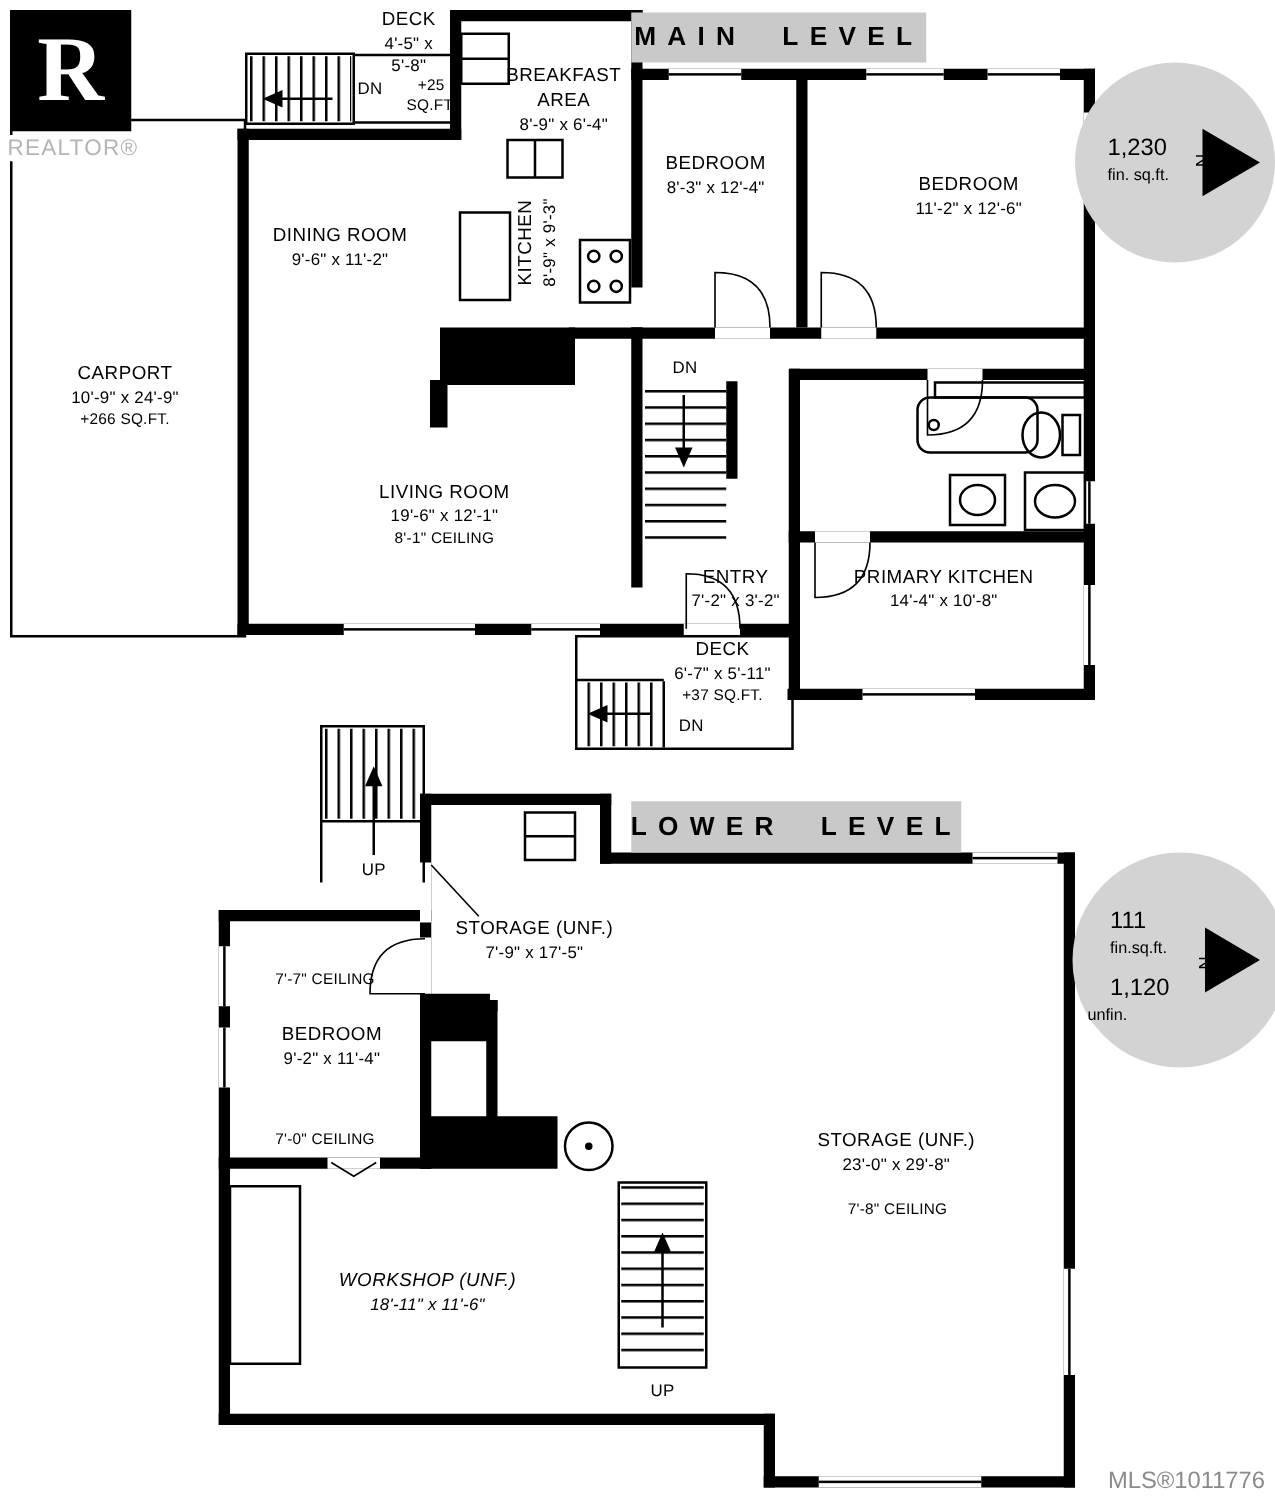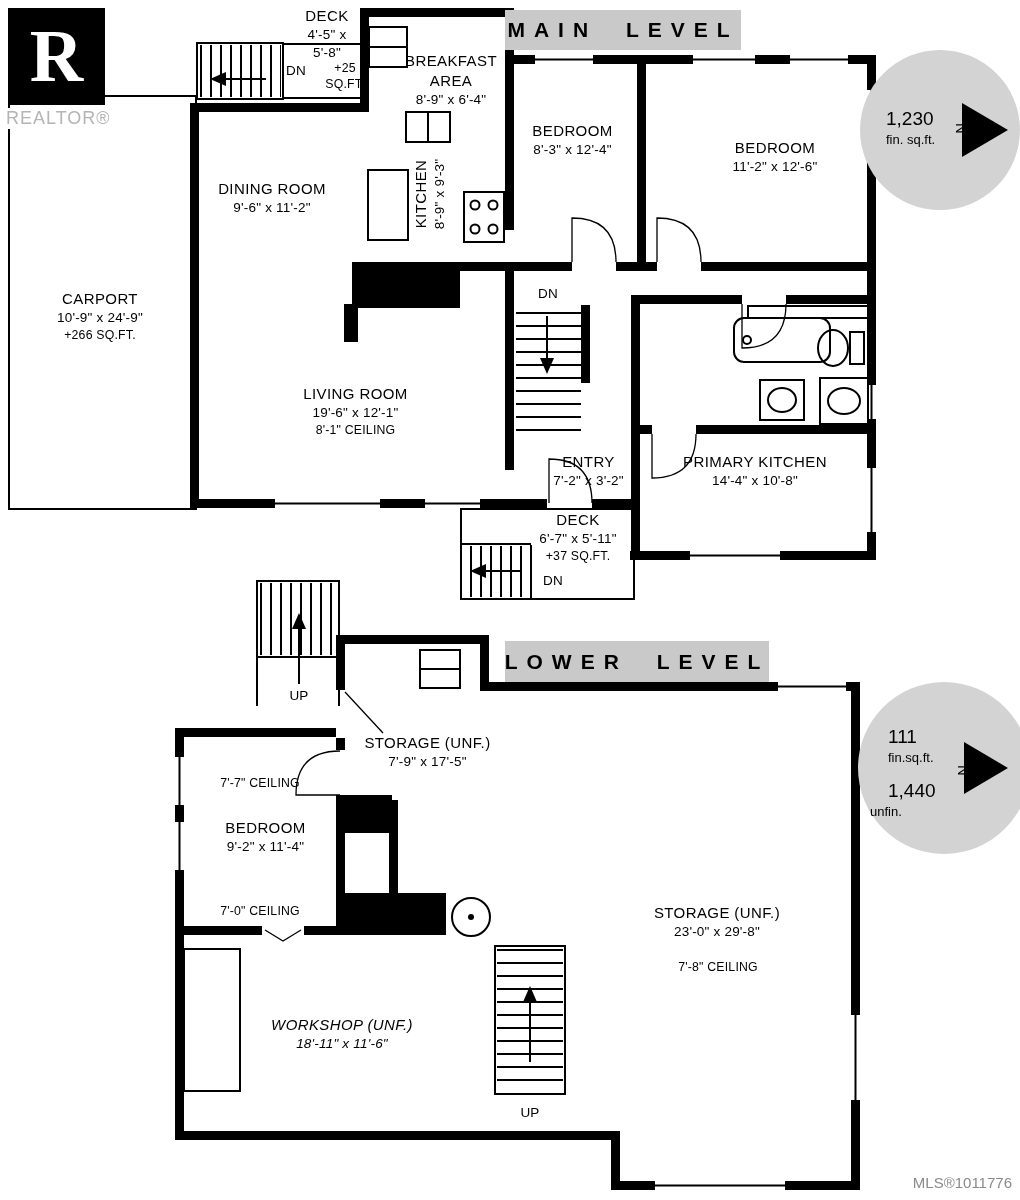--- a/index.html
+++ b/index.html
@@ -16,21 +16,21 @@
   .badge .big { position:absolute; font-size:19px; }
   .badge .small { position:absolute; font-size:13px; }
   .badge .north { position:absolute; font-size:15px; transform:rotate(90deg); }
   .tri { position:absolute; width:0; height:0; border-top:27px solid transparent;
          border-bottom:27px solid transparent; border-left:46px solid #000; }
   .logo { position:absolute; left:8px; top:8px; width:97px; height:97px; background:#000; color:#fff;
           display:flex; align-items:center; justify-content:center;
           font-family:"Liberation Serif", serif; font-weight:bold; font-size:74px; }
   .realtor { position:absolute; left:6px; top:108px; width:104px; background:#fff; color:#b4b4b4;
              font-size:18px; letter-spacing:1px; text-align:center; }
-  .mls { position:absolute; right:8px; top:1174px; width:200px; text-align:right; color:#8a8a8a; font-size:15px; }
+  .mls { position:absolute; right:8px; top:1174px; width:200px; text-align:right; color:#8a8a8a; font-size:19px; }
 </style>
 </head>
 <body>
 
 <div class="plan">
 
   <svg class="geo" width="1020" height="1200" viewBox="0 0 1020 1200">
     <defs>
       <pattern id="tH" width="8" height="13" patternUnits="userSpaceOnUse">
           <rect width="8" height="2" fill="#000"></rect>
@@ -240,21 +240,21 @@
   <div class="badge" style="left:860px; top:50px; width:160px; height:160px;">
     <span class="big" style="left:26px; top:58px;">1,230</span>
     <span class="small" style="left:26px; top:82px;">fin. sq.ft.</span>
     <span class="north" style="left:96px; top:70px;">N</span>
     <div class="tri" style="left:102px; top:53px;"></div>
   </div>
 
   <div class="badge" style="left:858px; top:682px; width:172px; height:172px;">
     <span class="big" style="left:30px; top:44px;">111</span>
     <span class="small" style="left:30px; top:68px;">fin.sq.ft.</span>
-    <span class="big" style="left:30px; top:98px;">1,440</span>
+    <span class="big" style="left:30px; top:98px;">1,120</span>
     <span class="small" style="left:12px; top:122px;">unfin.</span>
     <span class="north" style="left:100px; top:80px;">N</span>
     <div class="tri" style="left:106px; top:60px; border-left-width:44px; border-top-width:26px; border-bottom-width:26px;"></div>
   </div>
 
   <div class="lbl" style="left:284px; top:6px; width:86px;">
     <span class="nm">DECK</span>
     <span class="dm">4'-5" x</span>
     <span class="dm">5'-8"</span>
   </div>

